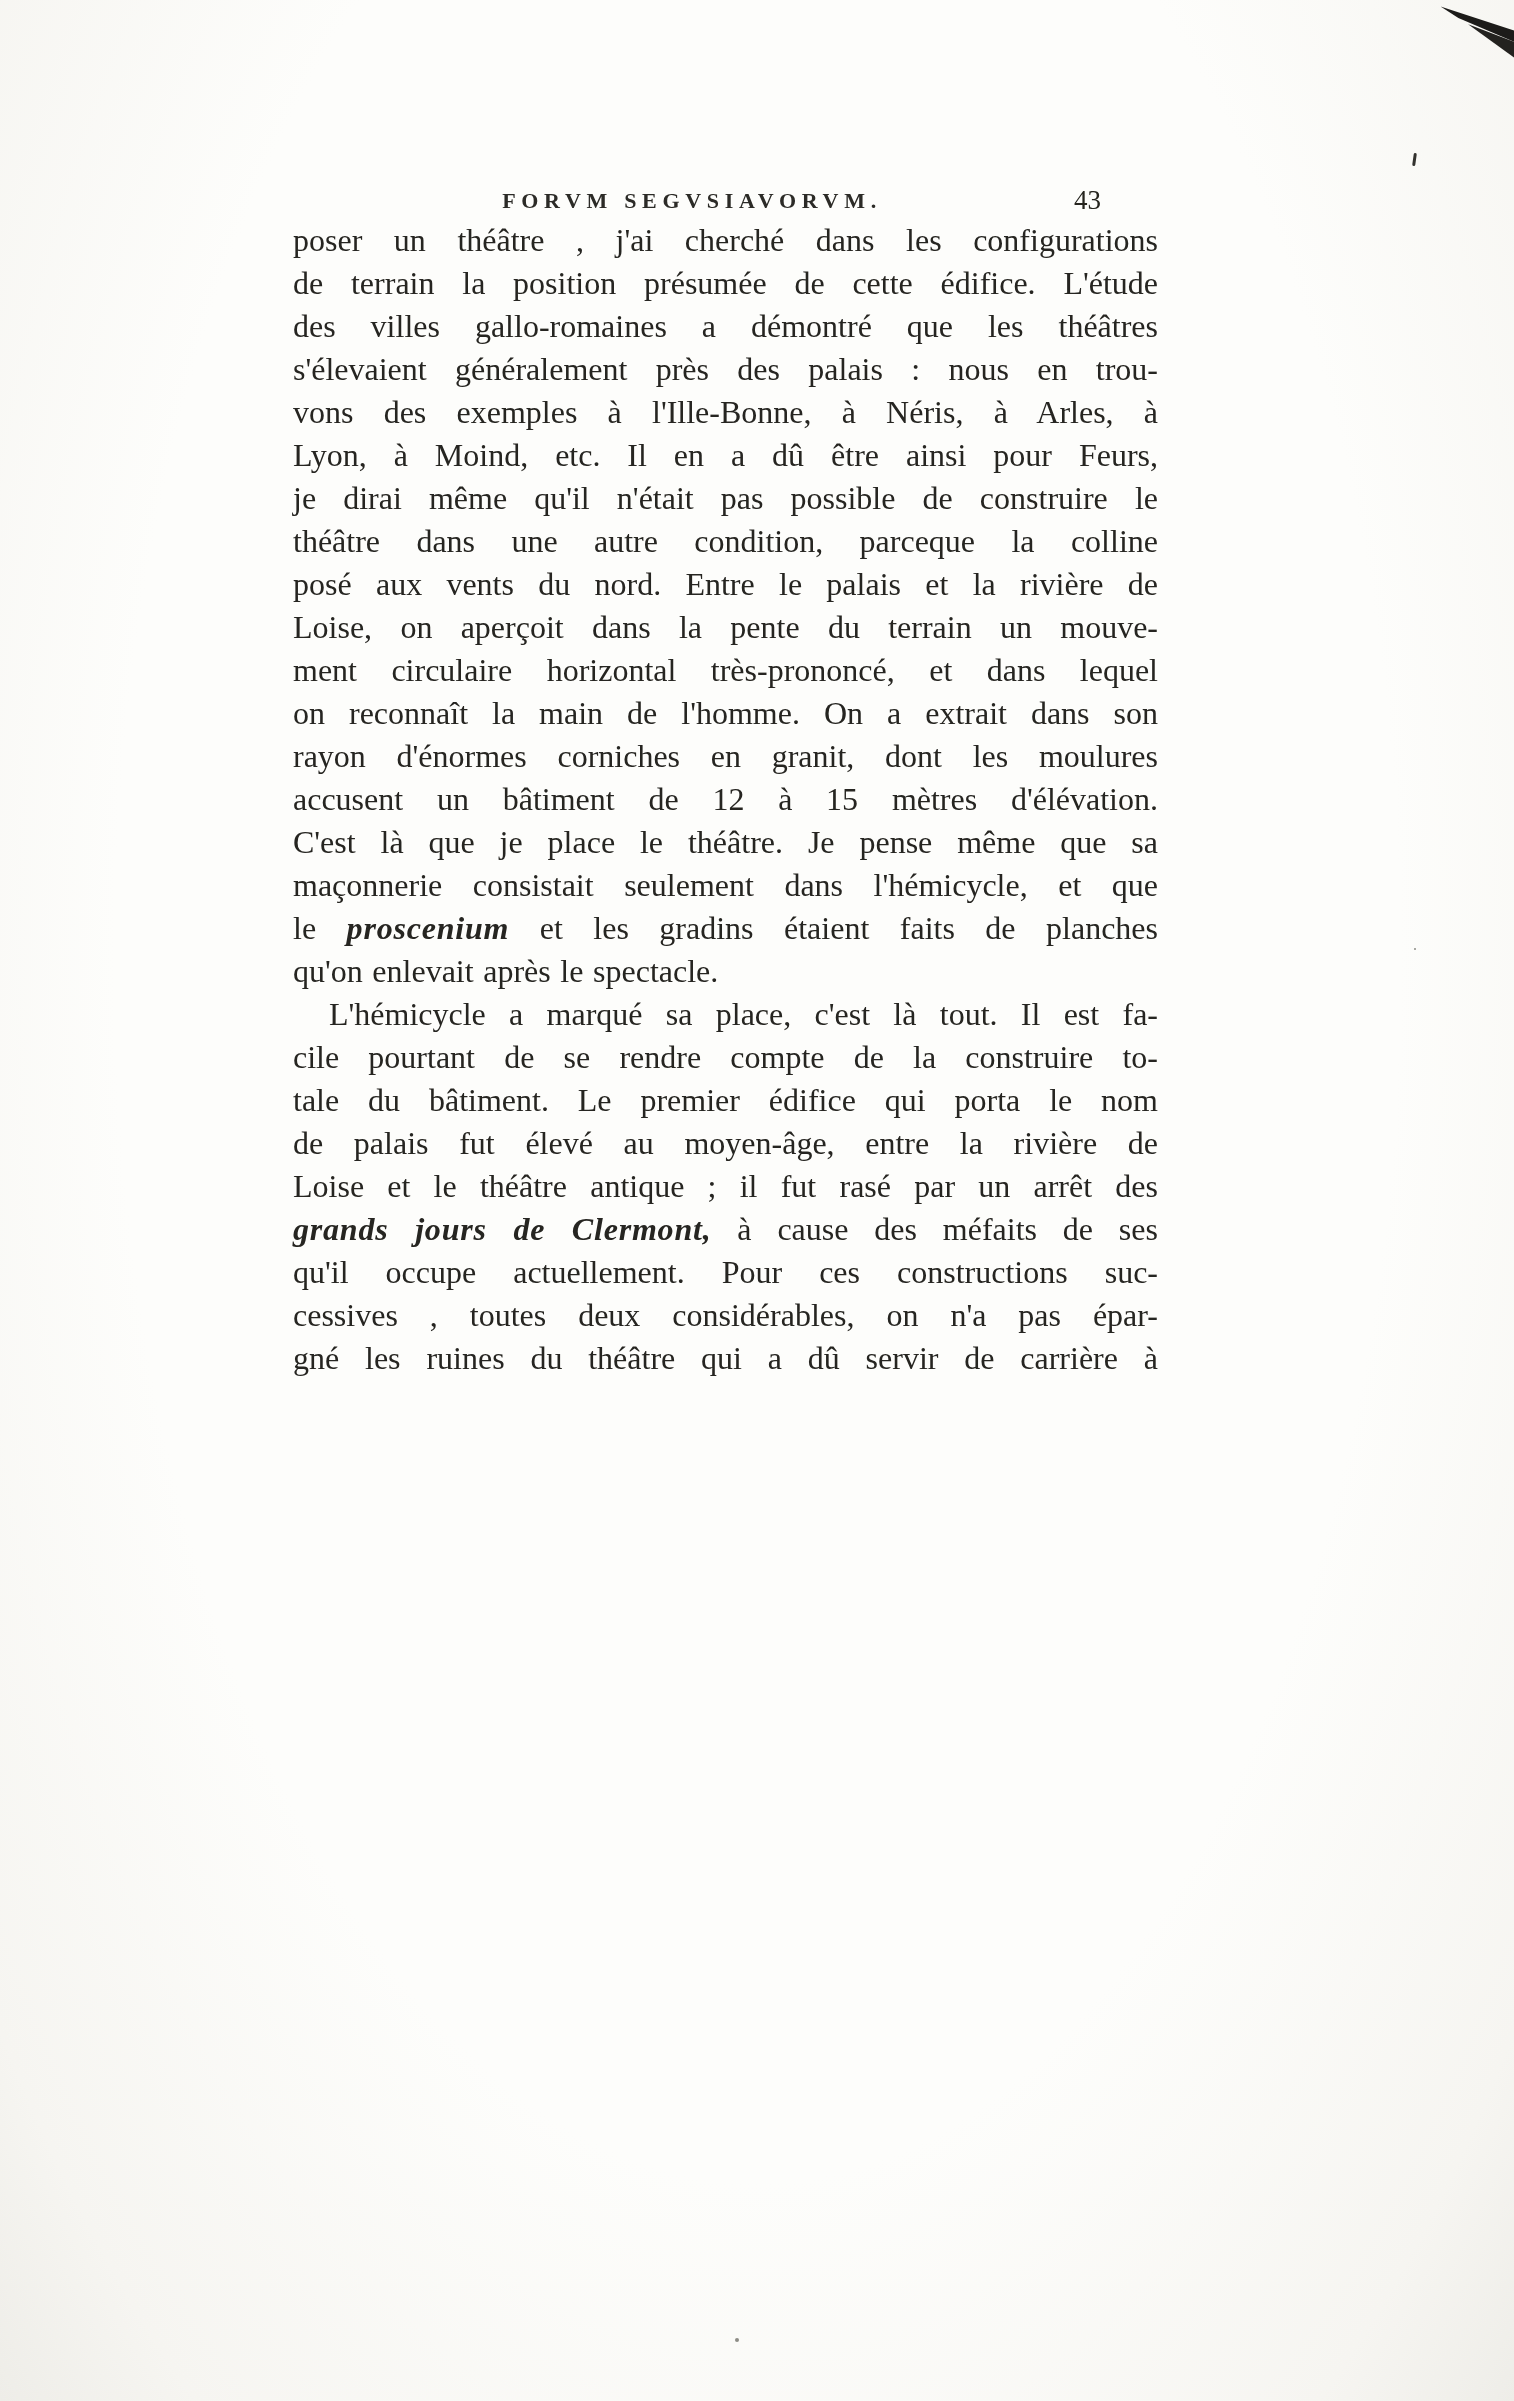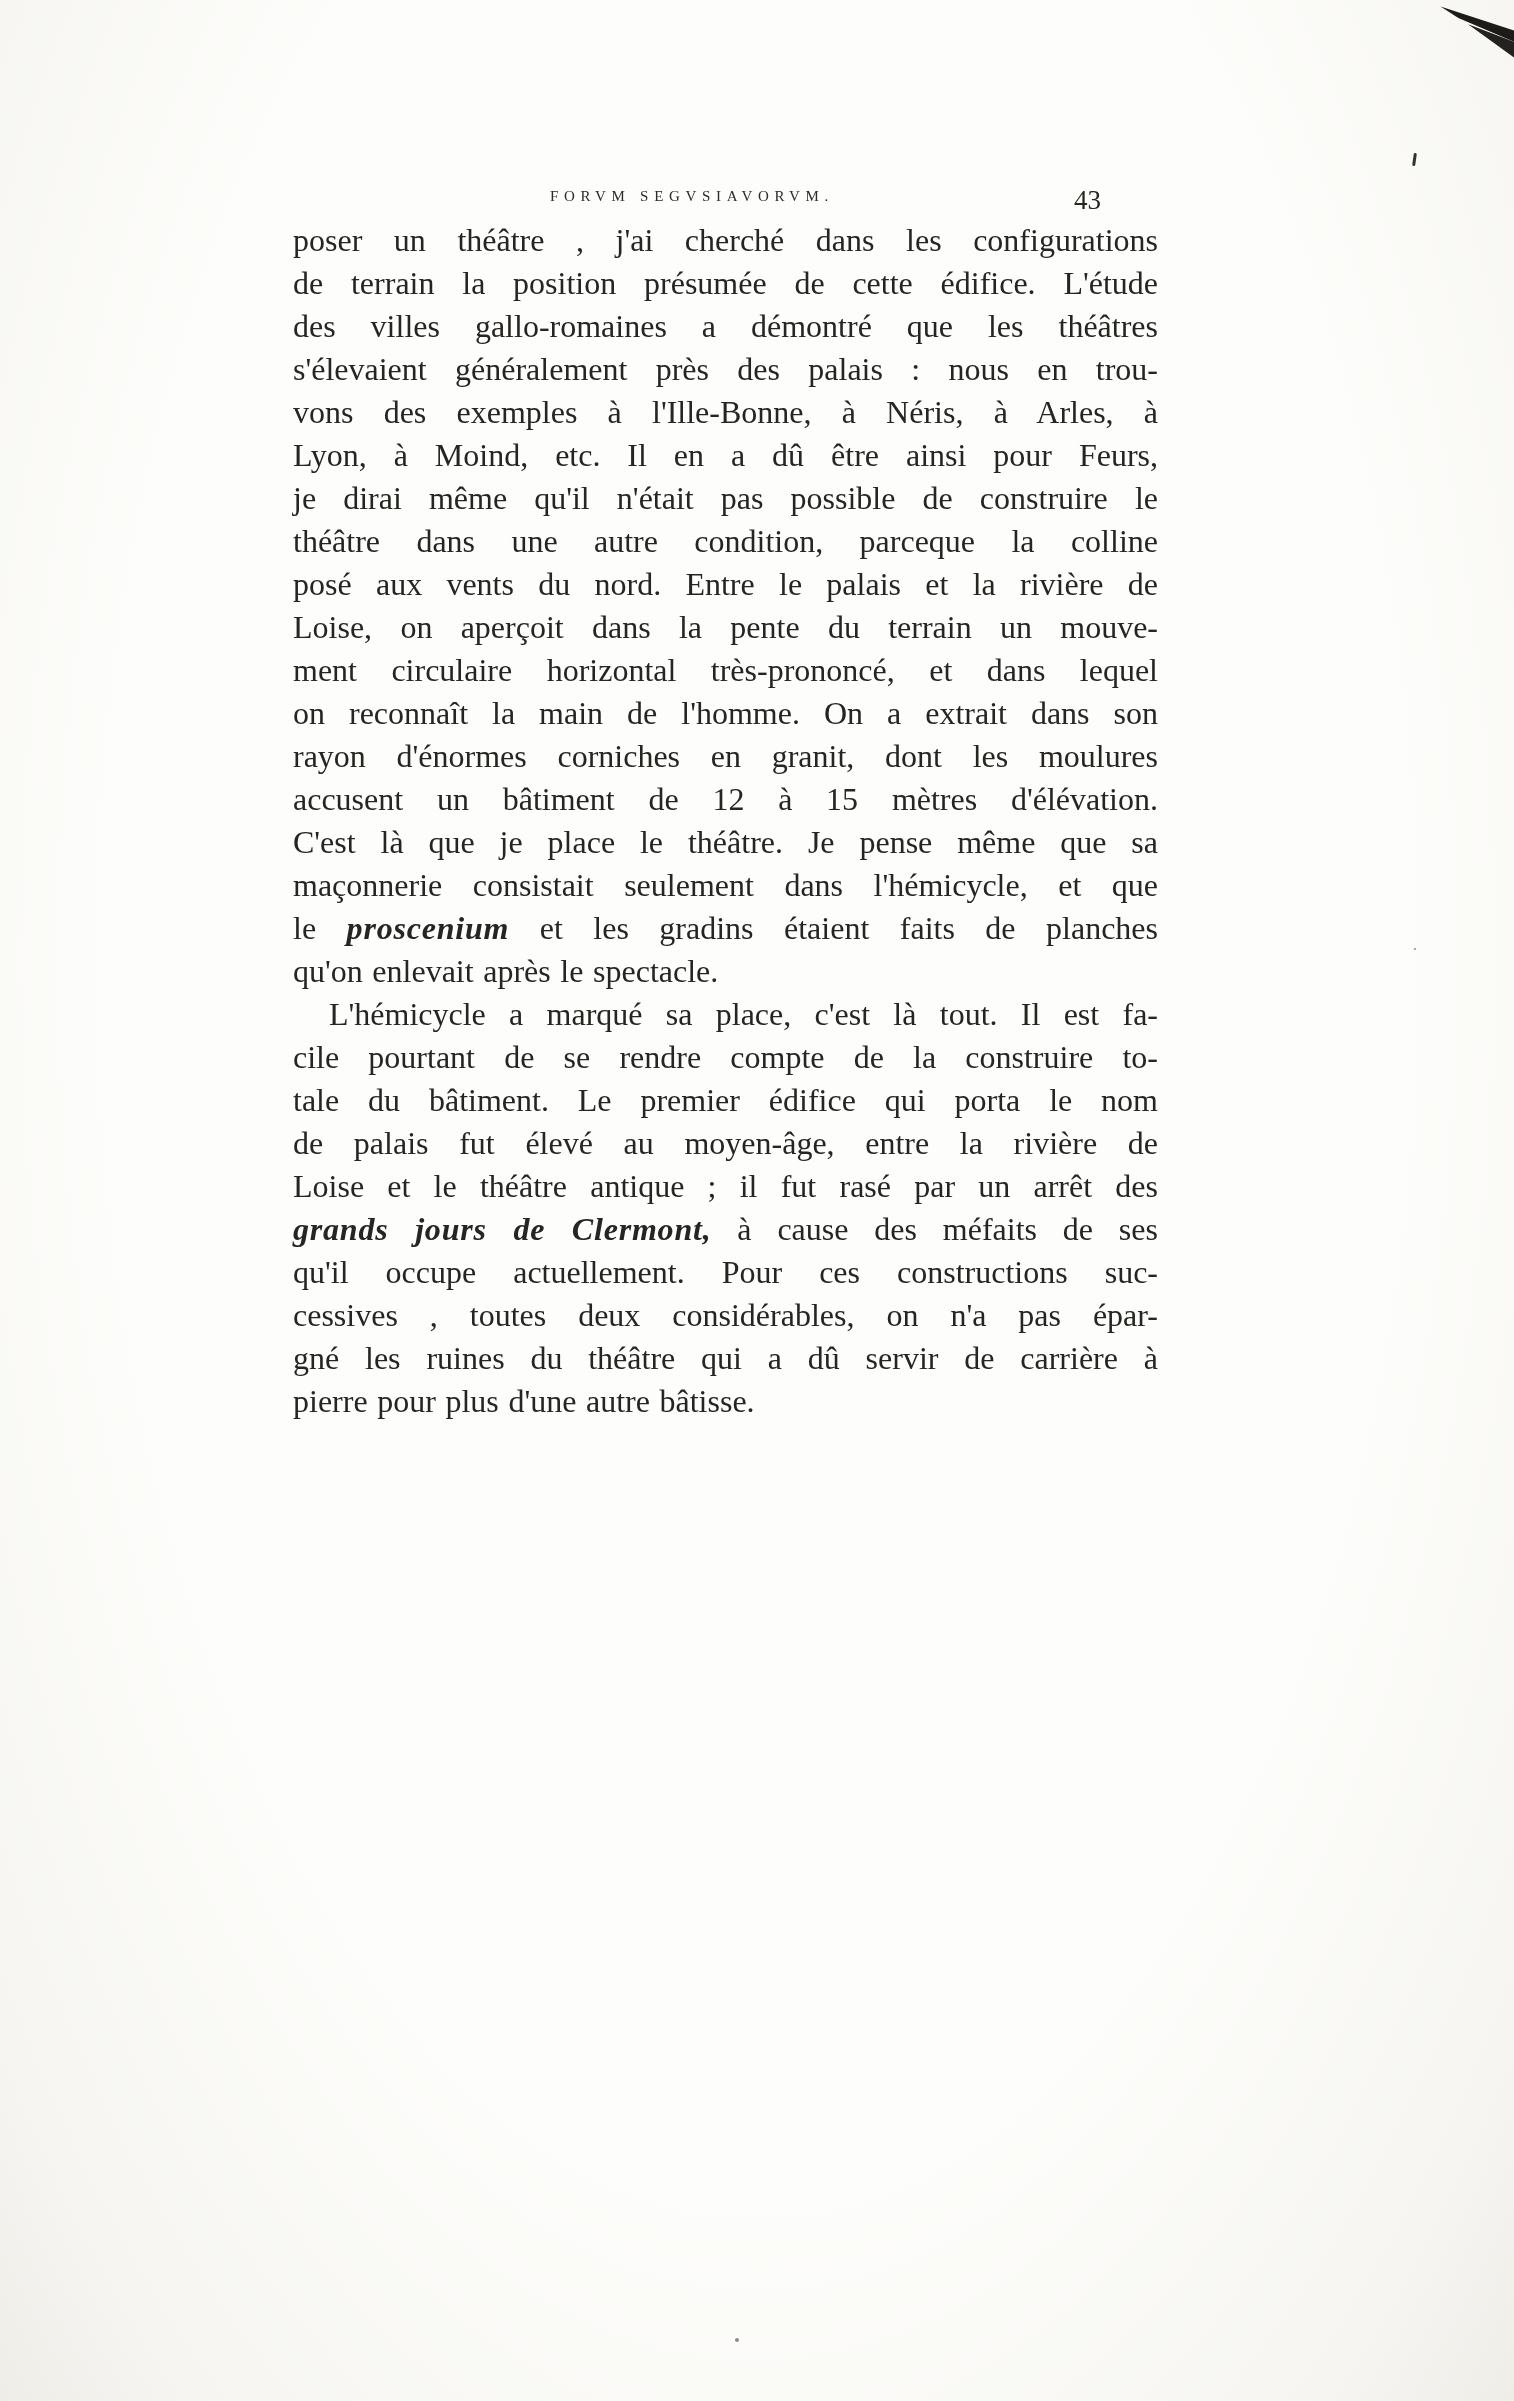--- a/index.html
+++ b/index.html
@@ -25,23 +25,23 @@
     top: 188px;
     left: 265px;
     width: 865px;
     height: 32px;
   }
   #running-title {
     position: absolute;
     left: 0;
     right: 11px;
     text-align: center;
-    font-size: 15px;
+    font-size: 22px;
     letter-spacing: 5.7px;
-    font-weight: normal;
+    font-weight: bold;
     color: #2c2b27;
   }
   #page-number {
     position: absolute;
     right: 29px;
     top: -3.2px;
     font-size: 27px;
     color: #26251f;
     font-family: Liberation Serif, serif;
   }
@@ -135,21 +135,20 @@
       <div class="paragraph">
         <div class="line indented"><span>L'hémicycle a marqué sa place, c'est là tout. Il est fa-</span></div>
         <div class="line"><span>cile pourtant de se rendre compte de la construire to-</span></div>
         <div class="line"><span>tale du bâtiment. Le premier édifice qui porta le nom</span></div>
         <div class="line"><span>de palais fut élevé au moyen-âge, entre la rivière de</span></div>
         <div class="line"><span>Loise et le théâtre antique ; il fut rasé par un arrêt des</span></div>
         <div class="line"><span class="italic">grands jours de Clermont,</span><span> à cause des méfaits de ses</span></div>
         <div class="line"><span>qu'il occupe actuellement. Pour ces constructions suc-</span></div>
         <div class="line"><span>cessives , toutes deux considérables, on n'a pas épar-</span></div>
         <div class="line"><span>gné les ruines du théâtre qui a dû servir de carrière à</span></div>
-        <div class="line last-line"><span>pierre pour plus d'une autre bâtisse.</span></div>
       </div>
     </div>
 
   <svg id="corner-artifact" viewBox="0 0 110 90" aria-hidden="true">
     <polygon points="18,8 110,38 110,52 40,22" fill="#1c1b19"></polygon>
     <polygon points="52,30 110,52 110,72" fill="#23221f"></polygon>
   </svg>
   <div id="stray-mark"></div>
   <div id="speck1" class="speck"></div>
   <div id="speck2" class="speck"></div>

